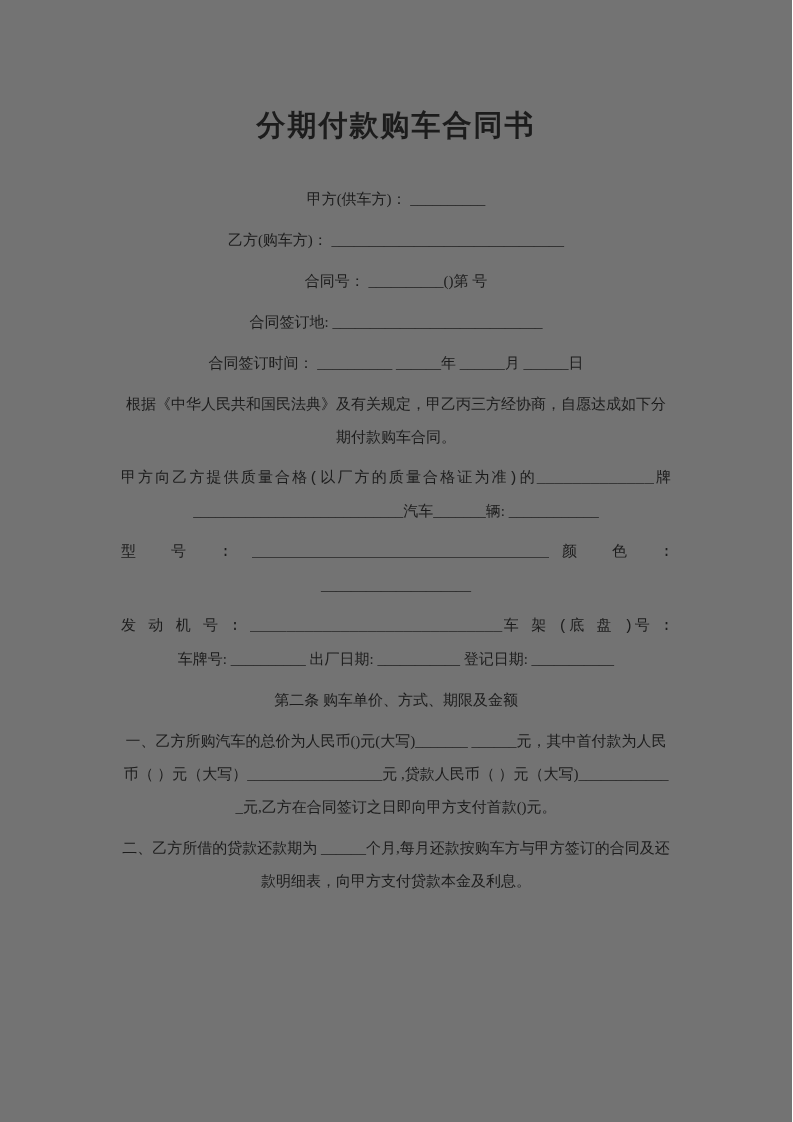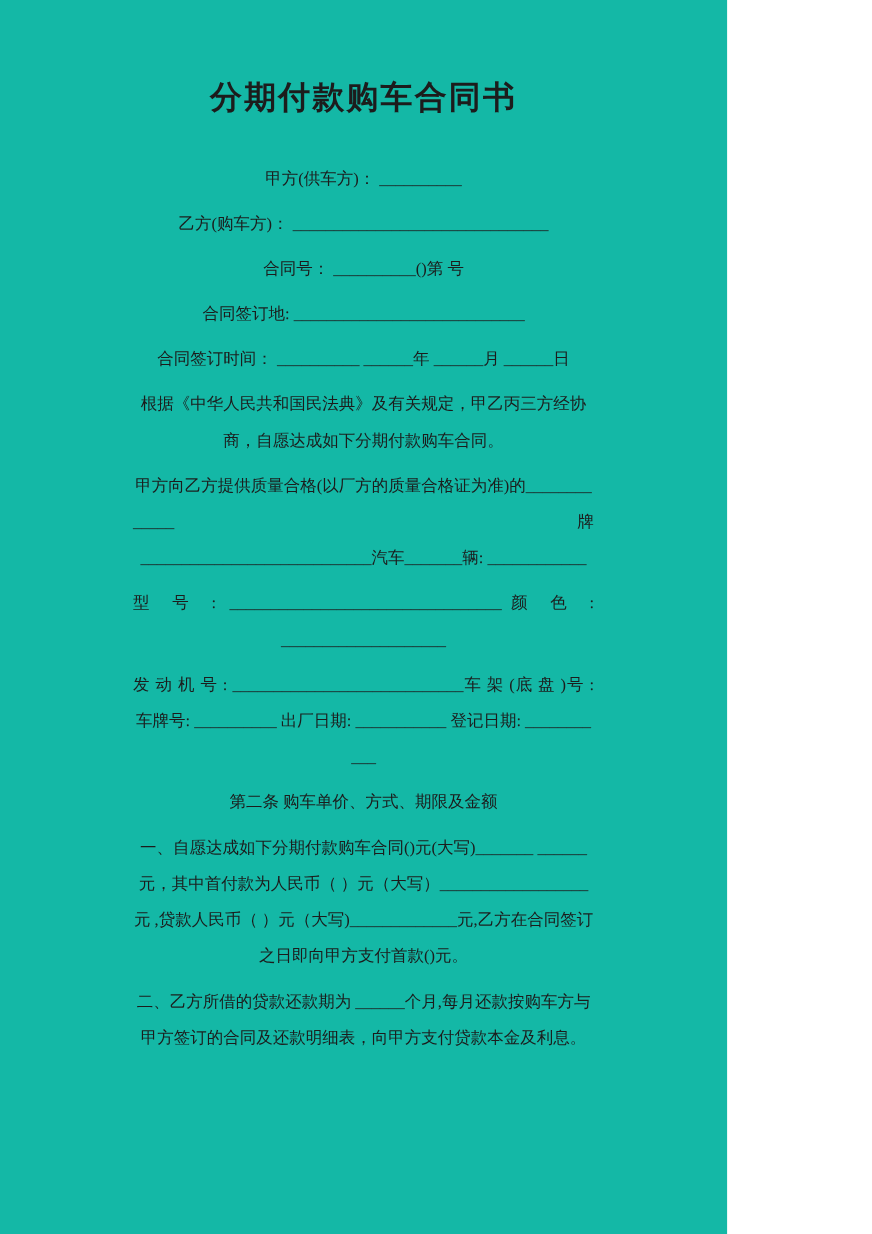--- a/index.html
+++ b/index.html
@@ -1,25 +1,25 @@
 <!DOCTYPE html>
 <html><head>
 <meta charset="utf-8">
 <style>
   html, body {
     margin: 0;
     padding: 0;
     background: #ffffff;
   }
   .page {
-    width: 661px;
+    width: 792px;
     height: 1122px;
     box-sizing: border-box;
-    padding: 72px 121px 0 121px;
-    background: #14b8a6;
+    padding: 108px 121px 0 121px;
+    background: #737373;
     color: #1c1c1c;
     font-family: "Liberation Serif", "DejaVu Serif", serif;
     font-size: 15px;
     overflow: hidden;
   }
   .title {
     font-size: 29px;
     font-weight: bold;
     text-align: center;
     line-height: 1.2;
@@ -35,20 +35,21 @@
   }
   .page p.no-gap {
     margin-bottom: 0;
   }
   .just {
     text-align: justify;
   }
   .stretch {
     text-align: justify;
     text-align-last: justify;
+    font-family: Liberation Mono, monospace;
   }
 </style>
 </head>
 <body>
 
 <div class="page">
 
   <h1 class="title">分期付款购车合同书</h1>
 
   <p>甲方(供车方)： __________</p>
@@ -73,17 +74,17 @@
 
   <p>____________________</p>
 
   <p class="stretch no-gap">发 动 机 号 : ____________________________车 架 (底 盘 )号 :</p>
 
 
   <p>车牌号: __________ 出厂日期: ___________ 登记日期: ___________</p>
 
   <p>第二条 购车单价、方式、期限及金额</p>
 
-  <p class="just">一、自愿达成如下分期付款购车合同()元(大写)_______ ______元，其中首付款为人民币（ ）元（大写）__________________元  ,贷款人民币（ ）元（大写)_____________元,乙方在合同签订之日即向甲方支付首款()元。</p>
+  <p class="just">一、乙方所购汽车的总价为人民币()元(大写)_______ ______元，其中首付款为人民币（ ）元（大写）__________________元  ,贷款人民币（ ）元（大写)_____________元,乙方在合同签订之日即向甲方支付首款()元。</p>
 
   <p class="just">二、乙方所借的贷款还款期为  ______个月,每月还款按购车方与甲方签订的合同及还款明细表，向甲方支付贷款本金及利息。</p>
 
 </div>
 
 </body></html>

